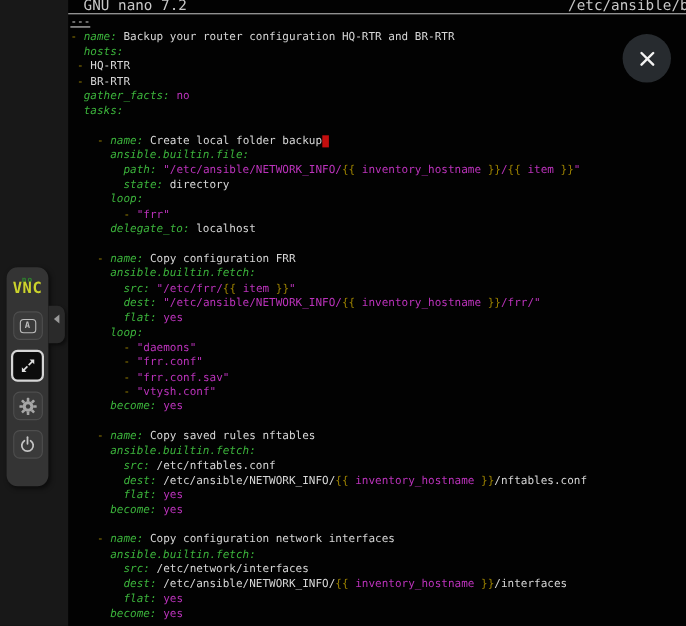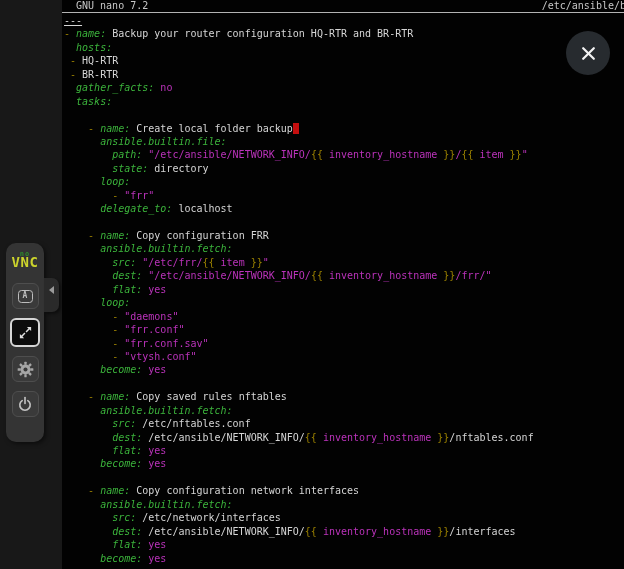--- a/index.html
+++ b/index.html
@@ -2,21 +2,21 @@
 <html style="--plain: #d6d6d6; --key: #3cb43c; --string: #bb33bb; --jinja: #9a8000; --dash: #9a8000; --cursor: #c40e0e; --titlebar_text: #c8c8c8; --logo_no: #2d8a2d; --logo_vnc: #ccd42c;"><head>
 <meta charset="utf-8">
 <style>
   * { margin:0; padding:0; box-sizing:border-box; }
   html,body { width:624px; height:569px; overflow:hidden; }
   body { background:#181818; position:relative; font-family:"DejaVu Sans Mono", monospace; }
 
   
   .terminal { position:absolute; left:62px; top:0; width:562px; height:569px; background:#020202; }
   .titlebar { position:absolute; left:0; top:0; width:100%; height:13px;
-              border-bottom:1px solid #b3b3b3; color:#c8c8c8; font-size:10px; line-height:12px; }
+              border-bottom:1px solid #b3b3b3; color:#c8c8c8; font-size:13px; line-height:12px; }
   .titlebar .app { position:absolute; left:14px; top:0; white-space:pre; }
   .titlebar .path { position:absolute; right:-2px; top:0; white-space:pre; }
 
   .editor { position:absolute; left:2px; top:14px; width:560px; height:555px;
             font-size:10px; line-height:13.45px; white-space:pre; cursor:text; }
   .ln { height:13.45px; white-space:pre; }
   .c-p { color:var(--plain); }
   .c-k { color:var(--key);font-style:italic; }
   .c-s { color:var(--string); }
   .c-j { color:var(--jinja); }

